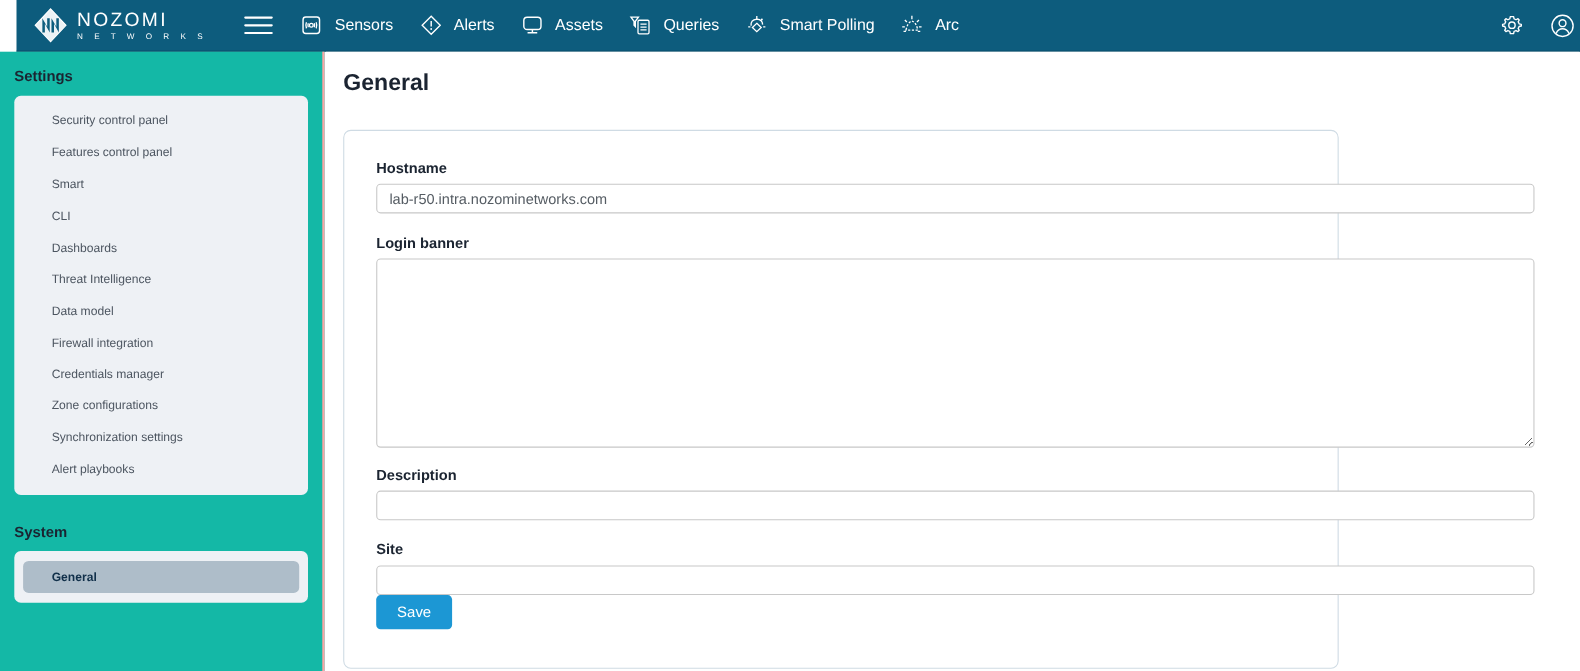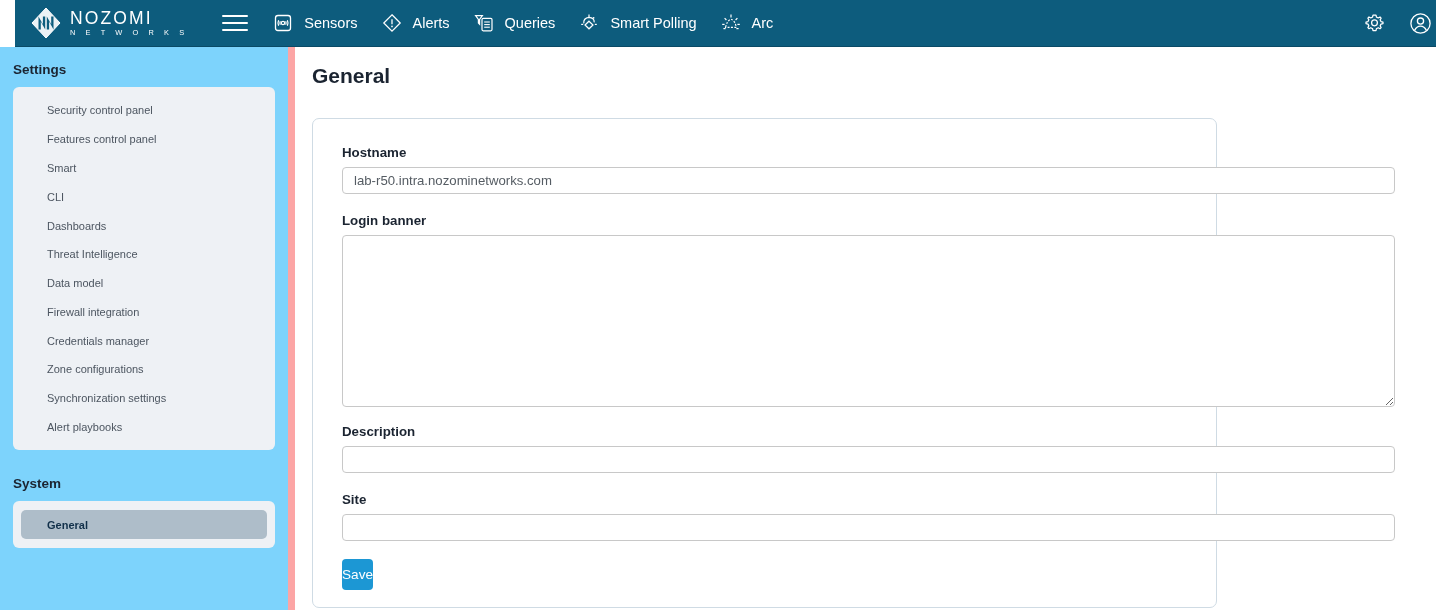--- a/index.html
+++ b/index.html
@@ -53,22 +53,22 @@
   .nav-spacer { flex: 1 1 auto; }
   .hdr-icon {
     width: 30px; height: 30px; margin-right: 16px; cursor: pointer;
     display: flex; align-items: center; justify-content: center;
   }
 
   
   #sidebar {
     position: absolute; left: 0; top: 47px;
     width: 295px; height: 563px;
-    background: #7dd3fc;
-    border-right: 7px solid #fca5a5;
+    background: #14b8a6;
+    border-right: 2px solid #fca5a5;
     overflow: hidden;
   }
   .side-heading {
     font-size: 13.5px; font-weight: bold; color: #1b2431;
     margin: 15px 0 10px 13px;
   }
   .side-group {
     background: #eef1f5;
     border-radius: 6px;
     margin: 0 13px;
@@ -117,25 +117,24 @@
   .txt-area {
     display: block; width: 1053px; height: 172px;
     border: 1px solid #c8c8c8; border-radius: 4px;
     background: #ffffff; color: #555c63;
     font-size: 13.2px; font-family: "Liberation Sans", sans-serif;
     padding: 7px 11px; outline: none; resize: vertical;
   }
   .fgap { height: 19px; }
   .fgap-sm { height: 17px; }
   #save-btn {
-    margin-top: 18px;
     background: #1c97d4; color: #ffffff;
     border: none; border-radius: 4px;
     font-size: 13.6px; font-family: "Liberation Sans", sans-serif;
-    padding: 8px 0; cursor: pointer;
+    padding: 8px 19px; cursor: pointer;
   }
 </style>
 </head>
 <body>
 
 <div id="topnav">
 
   <div class="logo-wrap">
     <span class="logo-mark">
       <svg width="34" height="34" viewBox="0 0 34 34">
@@ -177,20 +176,30 @@
     <span class="nav-ico">
       <svg width="22" height="22" viewBox="0 0 22 22">
         <path d="M11 2.8 L19.2 11 L11 19.2 L2.8 11 Z" fill="none" stroke="#ffffff" stroke-width="1.25"></path>
         <line x1="11" y1="7.2" x2="11" y2="12.2" stroke="#ffffff" stroke-width="1.3"></line>
         <circle cx="11" cy="14.4" r="0.85" fill="#ffffff"></circle>
       </svg>
     </span>
     <span>Alerts</span>
   </div>
 
+  <div class="navitem">
+    <span class="nav-ico">
+      <svg width="22" height="22" viewBox="0 0 22 22">
+        <rect x="3.2" y="3.6" width="15.6" height="11.2" rx="3" fill="none" stroke="#ffffff" stroke-width="1.3"></rect>
+        <line x1="11" y1="14.8" x2="11" y2="17.2" stroke="#ffffff" stroke-width="1.3"></line>
+        <line x1="6.6" y1="17.7" x2="15.4" y2="17.7" stroke="#ffffff" stroke-width="1.3"></line>
+      </svg>
+    </span>
+    <span>Assets</span>
+  </div>
 
   <div class="navitem">
     <span class="nav-ico">
       <svg width="22" height="22" viewBox="0 0 22 22">
         <path d="M2.6 3.6 L9.4 3.6 L6.6 7.4 L6.6 12.2 L5.4 11 L5.4 7.4 Z" fill="none" stroke="#ffffff" stroke-width="1.2"></path>
         <rect x="9" y="6.4" width="10" height="12.4" rx="1.2" fill="none" stroke="#ffffff" stroke-width="1.2"></rect>
         <line x1="11.2" y1="10" x2="16.8" y2="10" stroke="#ffffff" stroke-width="1.1"></line>
         <line x1="11.2" y1="12.6" x2="16.8" y2="12.6" stroke="#ffffff" stroke-width="1.1"></line>
         <line x1="11.2" y1="15.2" x2="16.8" y2="15.2" stroke="#ffffff" stroke-width="1.1"></line>
       </svg>

